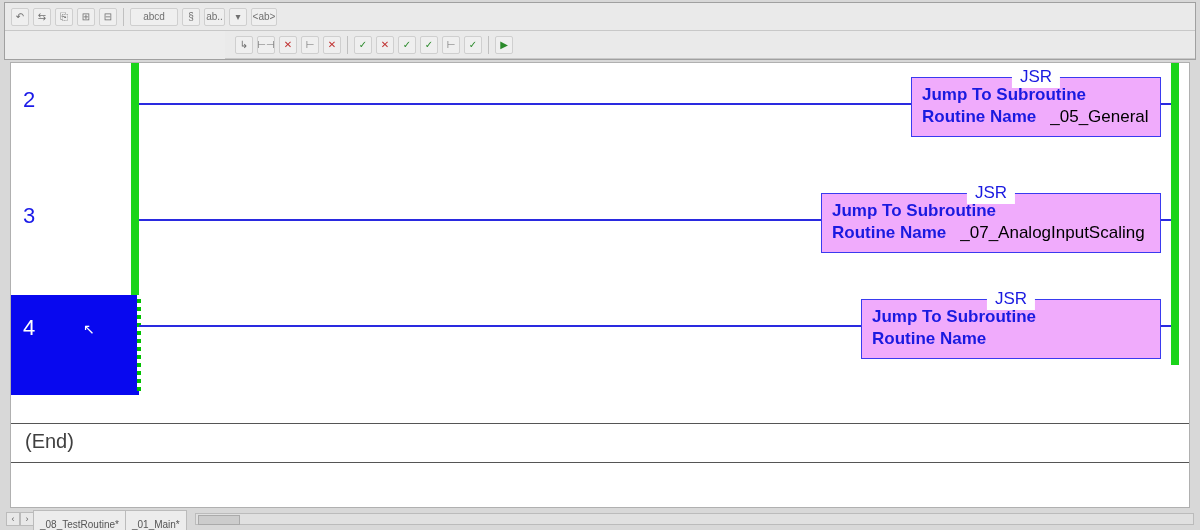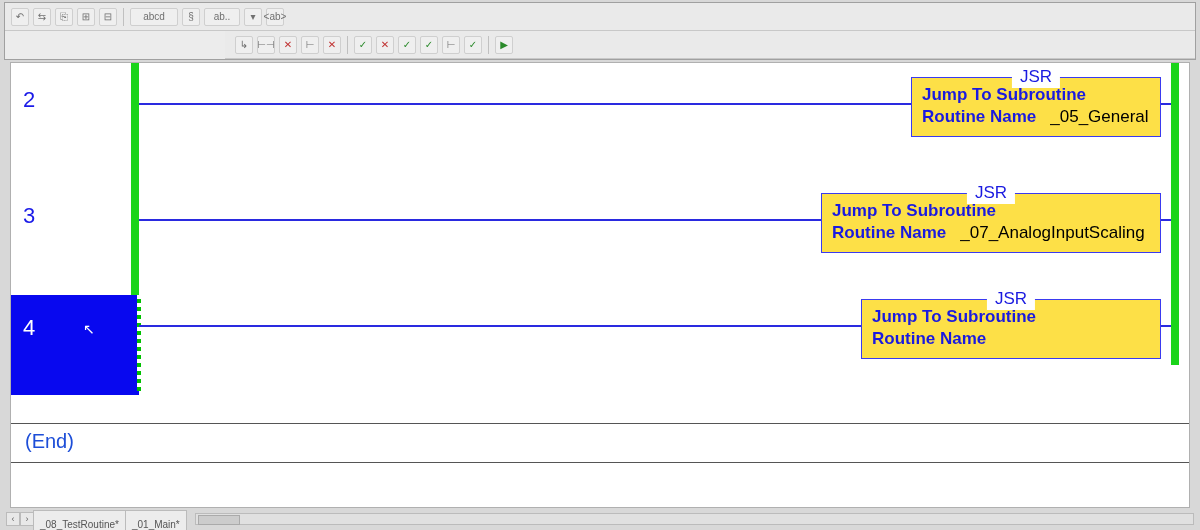--- a/index.html
+++ b/index.html
@@ -90,21 +90,21 @@
   .cursor-arrow {
     position: absolute;
     left: 72px; top: 26px;
     width: 0; height: 0;
     color: #fff;
     font-size: 14px;
   }
 
   .jsr-block {
     position: absolute;
-    background: #fde047;
+    background: #f0abfc;
     border: 1.5px solid #3a3af0;
     padding: 6px 10px 8px 10px;
     color: #1a1ae0;
     font-size: 17px;
     line-height: 22px;
   }
   .jsr-title {
     position: absolute;
     top: -12px; left: 50%;
     transform: translateX(-50%);
@@ -121,21 +121,21 @@
   .end-row {
     position: absolute;
     left: 0; right: 0;
     border-top: 1px solid #555;
     border-bottom: 1px solid #555;
     height: 40px;
   }
   .end-text {
     position: absolute;
     left: 14px; top: 6px;
-    color: #1d4ed8;
+    color: #404040;
     font-size: 20px;
   }
 
   .tab-strip {
     position: absolute;
     left: 6px; right: 6px; bottom: 2px;
     height: 18px;
     display: flex;
     align-items: center;
     gap: 0;
@@ -181,23 +181,23 @@
 
   <div class="toolbar1">
     <div class="tb-btn">↶</div>
     <div class="tb-btn">⇆</div>
     <div class="tb-btn">⎘</div>
     <div class="tb-btn">⊞</div>
     <div class="tb-btn">⊟</div>
     <div class="tb-sep"></div>
     <div class="tb-btn" style="width:48px">abcd</div>
     <div class="tb-btn">§</div>
-    <div class="tb-btn" style="width:36px">ab..</div>
+    <div class="tb-btn" style="width:21px">ab..</div>
     <div class="tb-btn">▾</div>
-    <div class="tb-btn" style="width:18px">&lt;ab&gt;</div>
+    <div class="tb-btn" style="width:26px">&lt;ab&gt;</div>
   </div>
 
   <div class="toolbar2">
     <div class="tb-btn">↳</div>
     <div class="tb-btn">⊢⊣</div>
     <div class="tb-btn red">✕</div>
     <div class="tb-btn">⊢</div>
     <div class="tb-btn red">✕</div>
     <div class="tb-sep"></div>
     <div class="tb-btn green">✓</div>

